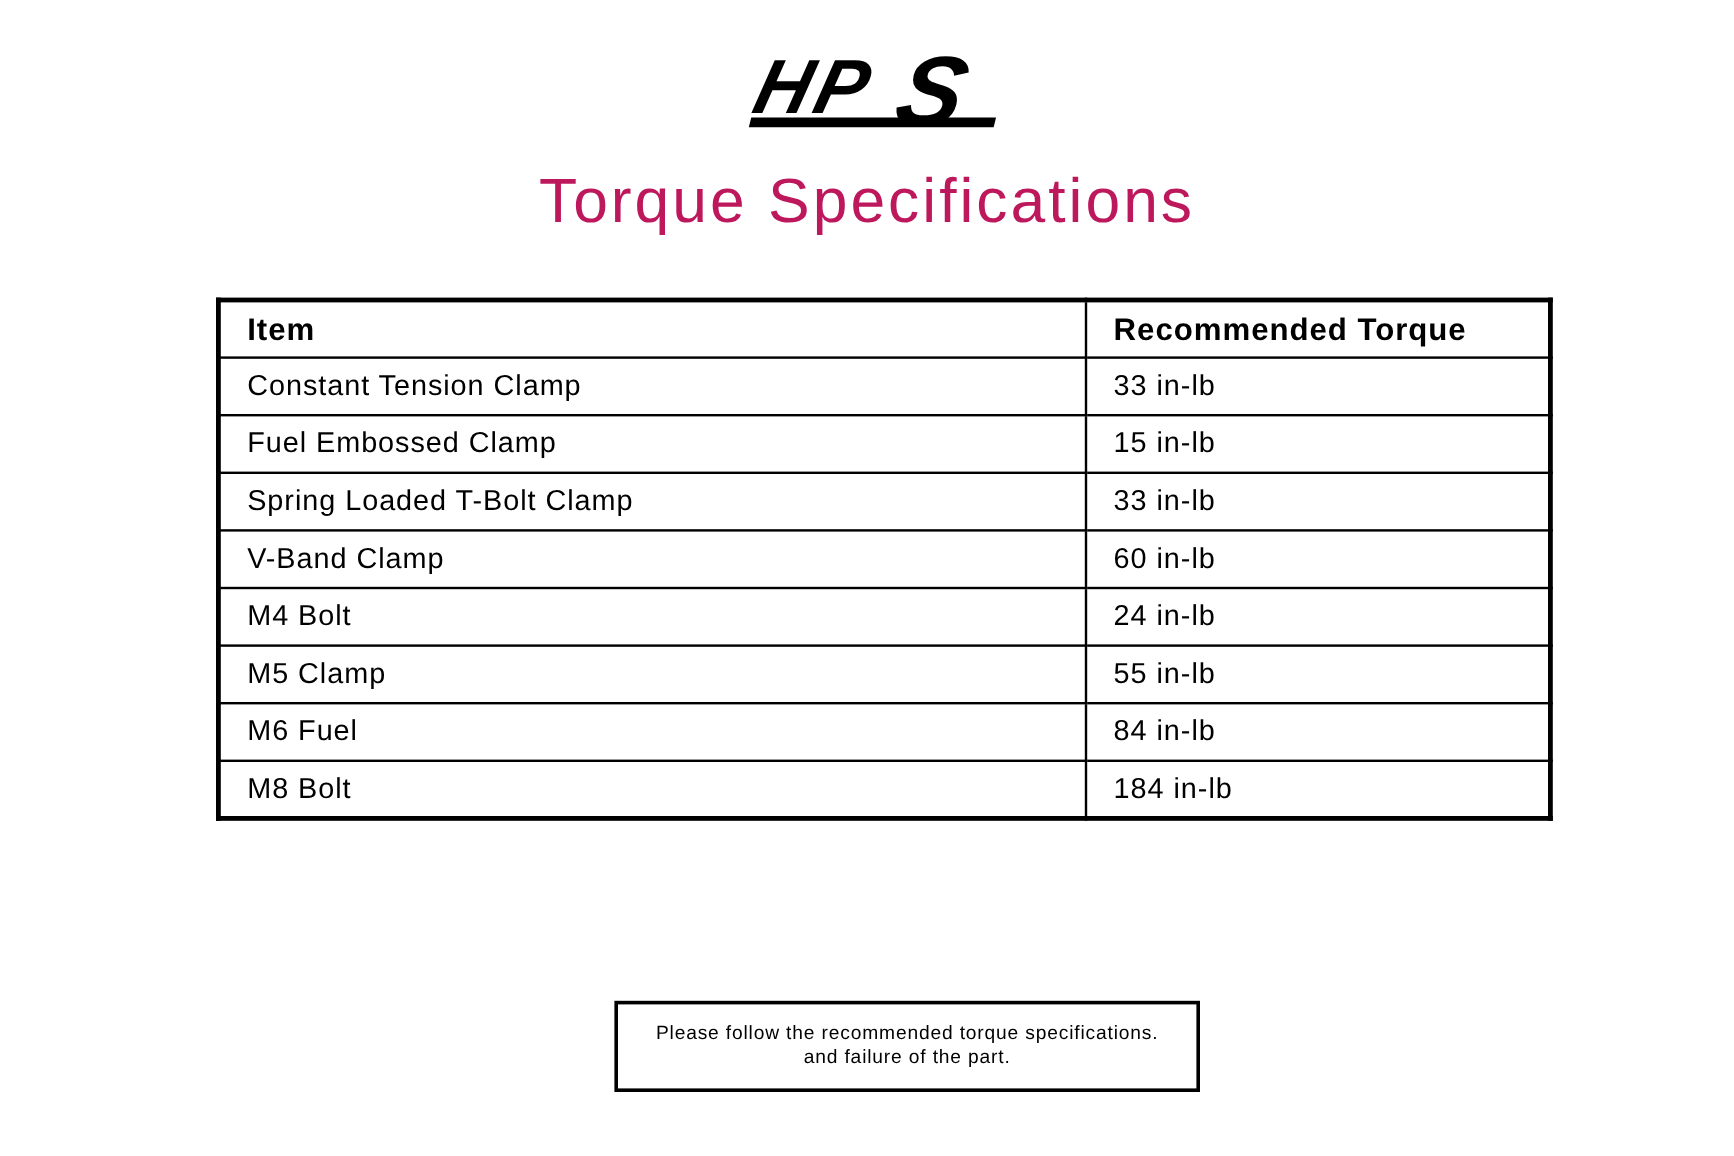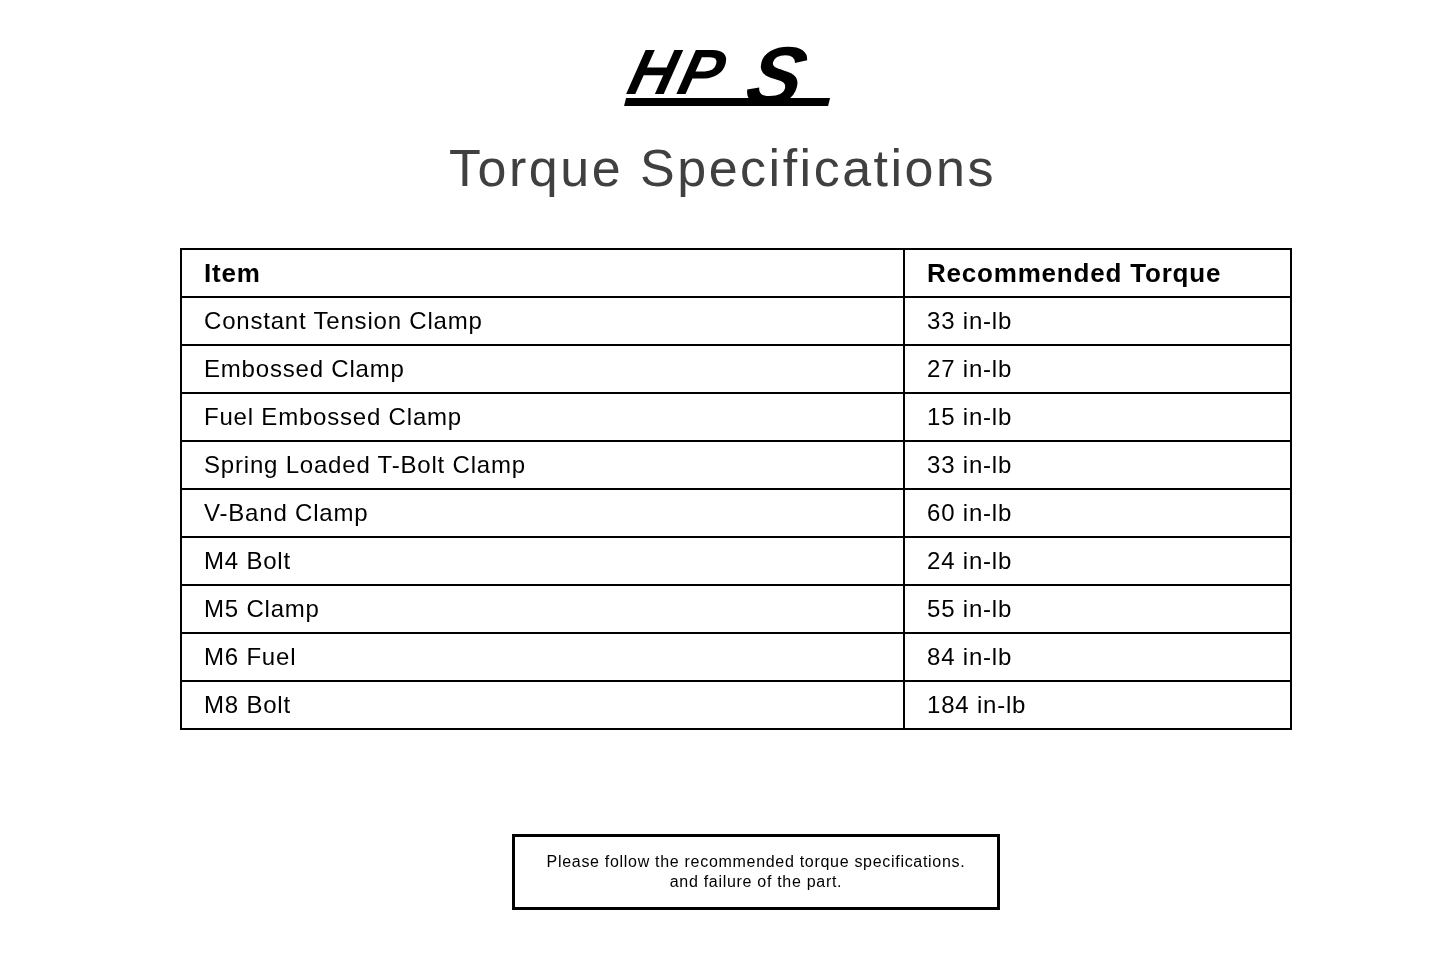--- a/index.html
+++ b/index.html
@@ -29,33 +29,33 @@
   
   .title {
     position: absolute;
     left: 0;
     top: 138px;
     width: 1445px;
     text-align: center;
     font-size: 52px;
     font-weight: 400;
     letter-spacing: 2.5px;
-    color: #404040;
+    color: #be185d;
     white-space: nowrap;
   }
 
   
   table.spec-table {
     position: absolute;
     left: 180px;
     top: 248px;
     width: 1110px;
     border-collapse: collapse;
     table-layout: fixed;
-    border: 1px solid #000000;
+    border: 4px solid #000000;
   }
   table.spec-table th,
   table.spec-table td {
     border: 2px solid #000000;
     height: 48px;
     vertical-align: middle;
     text-align: left;
     padding: 0 8px 0 22px;
     font-size: 24px;
     letter-spacing: 0.8px;
@@ -117,24 +117,20 @@
         <th>Item</th>
         <th>Recommended Torque</th>
       </tr>
     </thead>
     <tbody>
     <tr>
       <td>Constant Tension Clamp</td>
       <td>33 in-lb</td>
     </tr>
 
-    <tr>
-      <td>Embossed Clamp</td>
-      <td>27 in-lb</td>
-    </tr>
 
     <tr>
       <td>Fuel Embossed Clamp</td>
       <td>15 in-lb</td>
     </tr>
 
     <tr>
       <td>Spring Loaded T-Bolt Clamp</td>
       <td>33 in-lb</td>
     </tr>

